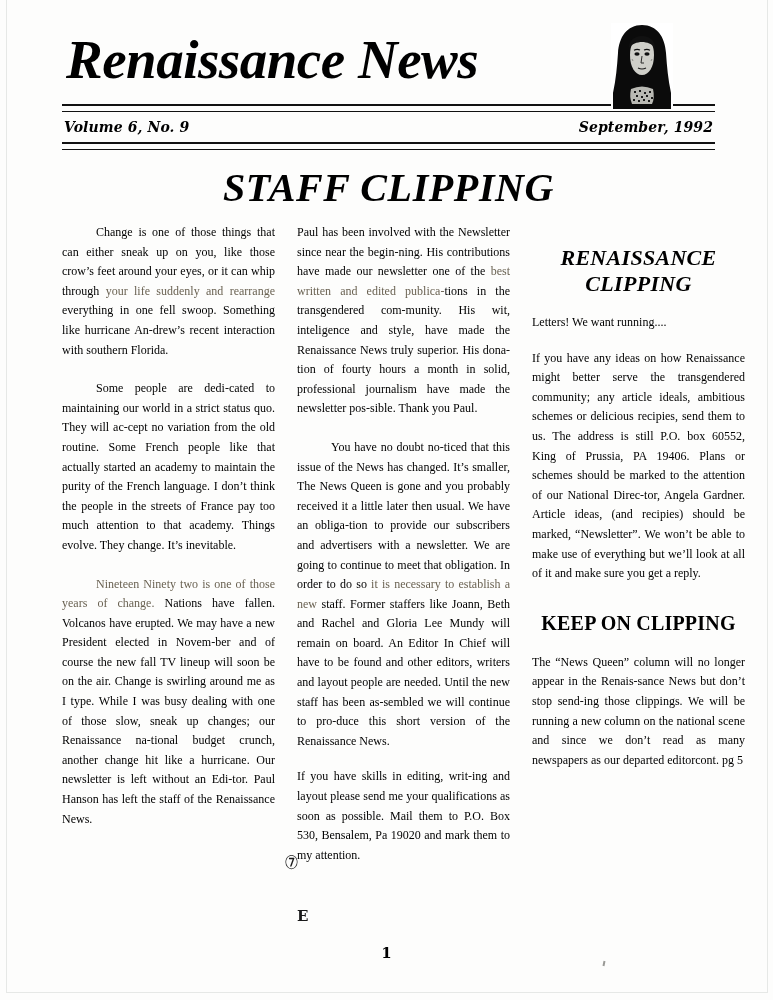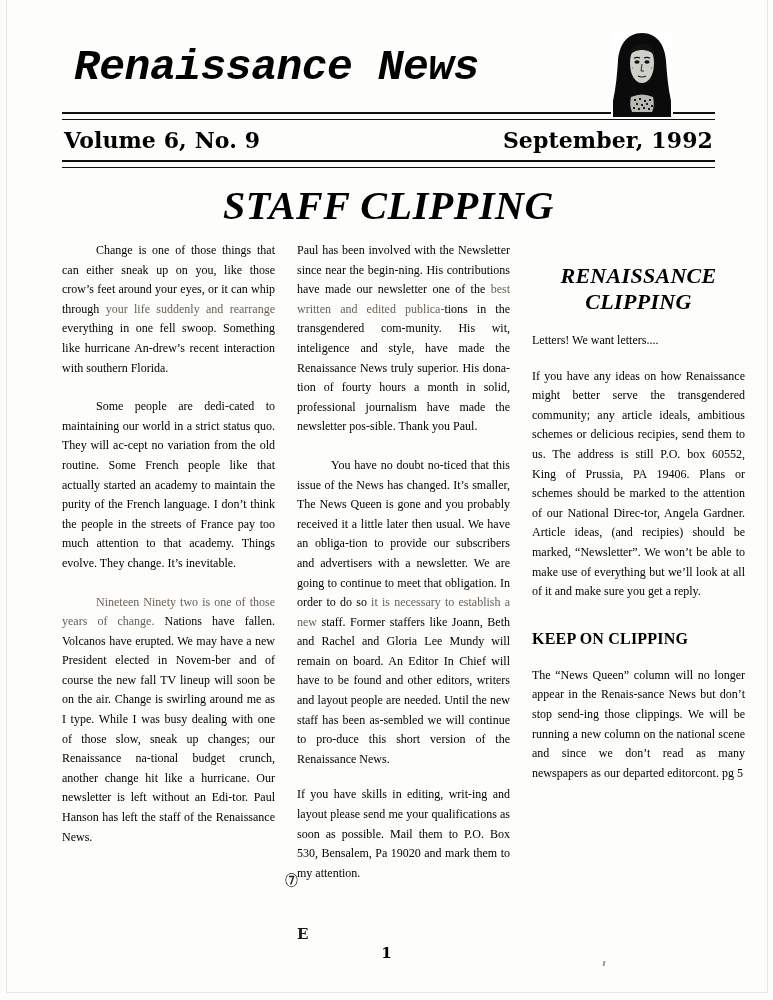--- a/index.html
+++ b/index.html
@@ -43,28 +43,28 @@
     padding: 22px 58px 0 62px;
     box-sizing: border-box;
   }
 
   
   .masthead {
     position: relative;
     height: 82px;
   }
   .masthead-title {
-    font-family: Liberation Mono, monospace;
-    font-style: italic;
-    font-weight: 700;
-    font-size: 43px;
+    font-family: Liberation Serif, serif;
+    font-style: italic;
+    font-weight: 700;
+    font-size: 55px;
     line-height: 76px;
     letter-spacing: -0.5px;
     white-space: nowrap;
-    margin: 8px;
+    margin: 0;
     padding-left: 4px;
   }
   .masthead-logo {
     position: absolute;
     right: 42px;
     top: 1px;
     width: 62px;
     height: 86px;
   }
   .logo-svg { display: block; }
@@ -75,23 +75,24 @@
     border-top: 2.4px solid #111;
     border-bottom: 1.6px solid #111;
     margin: 0;
   }
   .folio {
     display: flex;
     align-items: baseline;
     justify-content: space-between;
     font-family: "DejaVu Serif", "Liberation Serif", serif;
     font-weight: 700;
-    font-size: 22px;
+    font-size: 14px;
     letter-spacing: 0.1px;
     padding: 7px 2px 7px 2px;
+    font-style: italic;
   }
   .folio-left  { flex: 0 0 auto; }
   .folio-mid   { flex: 0 0 auto; margin-left: 24px; }
   .folio-right { flex: 0 0 auto; }
 
   
   .headline {
     text-align: center;
     font-family: "Liberation Serif", "DejaVu Serif", serif;
     font-style: italic;
@@ -134,21 +135,22 @@
     font-family: "Liberation Serif", "DejaVu Serif", serif;
     font-style: italic;
     font-weight: 700;
     font-size: 22px;
     line-height: 26px;
     text-align: center;
     margin: 22px 0 16px 0;
     letter-spacing: 0.3px;
   }
   .sub-head {
-    font-size: 16px;
+    font-size: 20px;
+    text-align: center;
     margin: 28px 0 18px 0;
     letter-spacing: 0.2px;
   }
 
   .contd { white-space: pre; }
 
   
   .proofmark {
     position: absolute;
     font-family: "DejaVu Serif", serif;
@@ -270,21 +272,21 @@
         <p class="nogap">If you have skills in editing, writ-ing and layout please send me your qualifications as soon as possible. Mail them to P.O. Box 530, Bensalem, Pa 19020 and mark them to my attention.</p>
 
         <span class="proofmark proofmark-para">⑦</span>
         <span class="proofmark proofmark-e">E</span>
       </div>
 
       <div class="col">
 
         <h3 class="sec-head">RENAISSANCE CLIPPING</h3>
 
-        <p>Letters! We want letters....</p>
+        <p>Letters! We want running....</p>
         <p class="nogap">If you have any ideas on how Renaissance might better serve the transgendered community; any article ideals, ambitious schemes or delicious recipies, send them to us. The address is still P.O. box 60552, King of Prussia, PA 19406. Plans or schemes should be marked to the attention of our National Direc-tor, Angela Gardner. Article ideas, (and recipies) should be marked, “Newsletter”. We won’t be able to make use of everything but we’ll look at all of it and make sure you get a reply.</p>
 
         <h4 class="sub-head">KEEP ON CLIPPING</h4>
 
         <p><span>The “News Queen” column will no longer appear in the Renais-sance News but don’t stop send-ing those clippings. We will be running a new column on the national scene and since we don’t read as many newspapers as our departed editor</span><span class="contd">cont. pg 5</span></p>
       </div>
 
     </div>
   </div>
 

